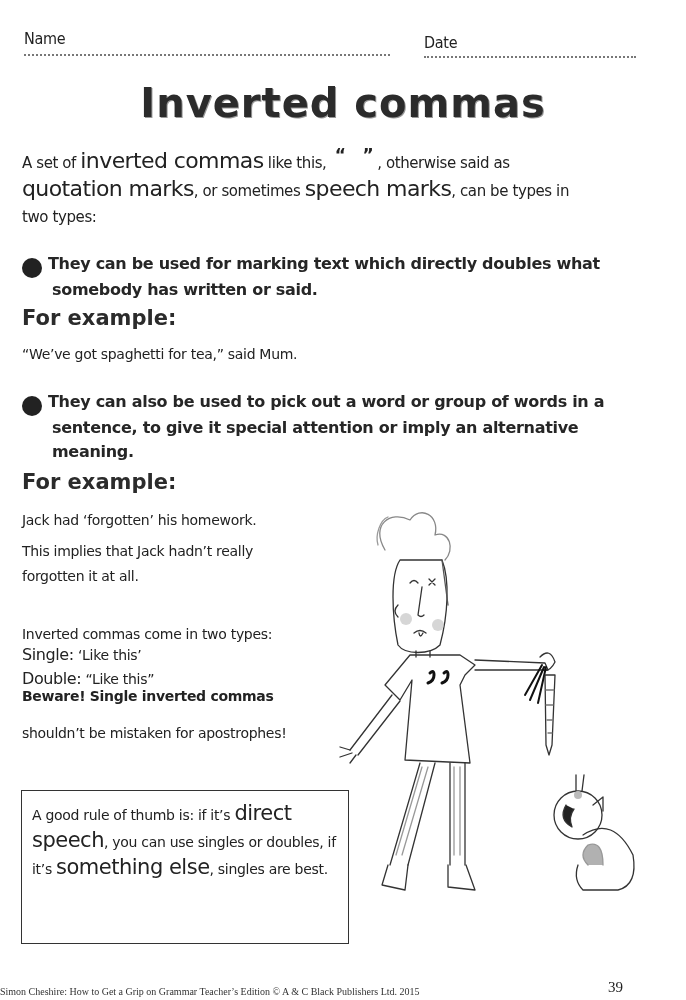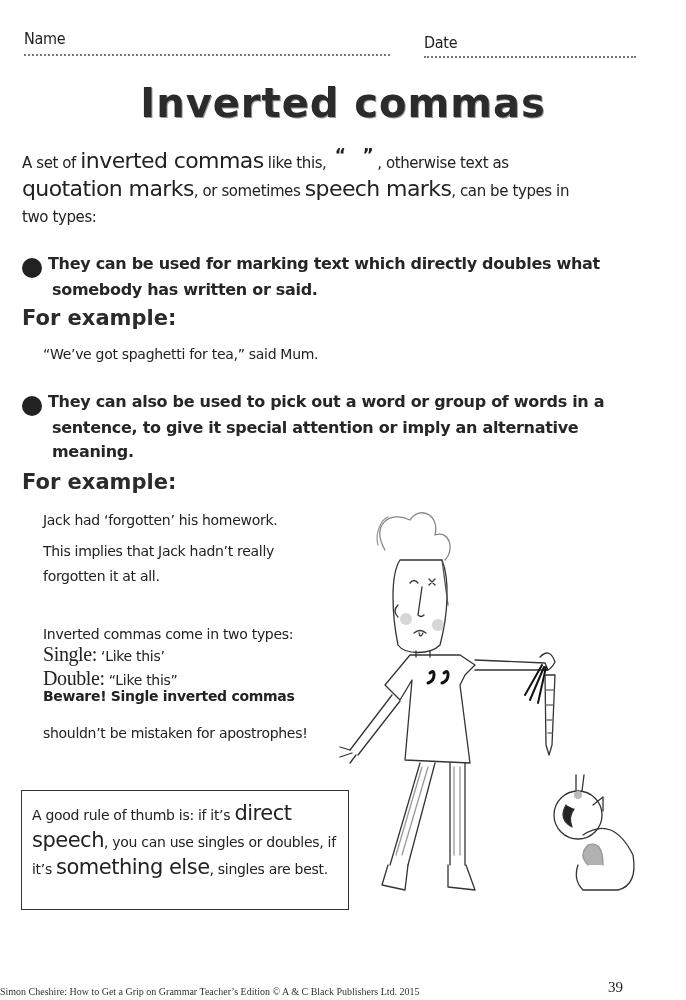--- a/index.html
+++ b/index.html
@@ -14,44 +14,44 @@
 
   .intro { left: 22px; top: 148px; width: 600px; font-size: 15px; line-height: 26px; letter-spacing: -0.4px; color: #222; }
   .big { font-size: 22px; letter-spacing: -0.6px; }
   .quote-sample { font-size: 17px; font-weight: bold; margin: 0 4px; position: relative; top: -7px; }
 
   .numbered { left: 22px; width: 590px; font-size: 16px; line-height: 24px; font-weight: bold; letter-spacing: -0.3px; color: #262626; }
   .num-badge { display: inline-flex; align-items: center; justify-content: center; width: 20px; height: 20px; border-radius: 50%; background: #222; color: #fff; font-size: 13px; font-family: "DejaVu Serif", serif; margin-right: 6px; vertical-align: -3px; }
   .indent { padding-left: 30px; text-indent: -30px; }
 
   .example-heading { left: 22px; font-size: 21px; font-weight: bold; letter-spacing: 0px; color: #2b2b2b; }
-  .body-text { left: 22px; font-size: 14px; line-height: 25px; letter-spacing: -0.3px; color: #222; margin-left: 21px; }
+  .body-text { left: 22px; font-size: 14px; line-height: 25px; letter-spacing: -0.3px; color: #222; }
   .italic { }
-  .bigtype { font-size: 20px; letter-spacing: -0.4px; font-family: Liberation Serif, serif; }
+  .bigtype { font-size: 16px; letter-spacing: -0.4px; }
 
-  .rule-box { left: 21px; top: 790px; width: 328px; height: 120px; border: 1.5px solid #333; padding: 10px 10px; font-size: 14px; line-height: 25px; letter-spacing: -0.3px; color: #222; }
+  .rule-box { left: 21px; top: 790px; width: 328px; height: 154px; border: 1.5px solid #333; padding: 10px 10px; font-size: 14px; line-height: 25px; letter-spacing: -0.3px; color: #222; }
   .rule-box .big { font-size: 21px; letter-spacing: -0.5px; }
 
   .footer { left: 0; width: 686px; top: 986px; font-family: "Liberation Serif", serif; font-size: 10px; color: #333; }
   .page-num { left: 608px; top: 979px; font-family: "Liberation Serif", serif; font-size: 15px; color: #222; }
 
   .illustration { left: 330px; top: 505px; width: 340px; height: 395px; }
 </style>
 </head>
 <body>
 
 <div class="abs field-label" style="left:24px; top:29px;">Name</div>
 <div class="abs dotline" style="left:24px; top:54px; width:366px;"></div>
 <div class="abs field-label" style="left:424px; top:33px;">Date</div>
 <div class="abs dotline" style="left:424px; top:56px; width:212px;"></div>
 
 <div class="abs title">Inverted commas</div>
 
 <div class="abs intro">
-  <span>A set of </span><span class="big">inverted commas</span><span> like this, </span><span class="quote-sample">“</span>&nbsp;&nbsp;<span class="quote-sample">”</span><span>, otherwise text as</span><br>
+  <span>A set of </span><span class="big">inverted commas</span><span> like this, </span><span class="quote-sample">“</span>&nbsp;&nbsp;<span class="quote-sample">”</span><span>, otherwise said as</span><br>
   <span class="big">quotation marks</span><span>, or sometimes </span><span class="big">speech marks</span><span>, can be types in</span><br>
   <span>two types:</span>
 </div>
 
 <div class="abs numbered indent" style="top:252px;">
   <span class="num-badge">1</span><span>They can be used for marking text which directly doubles what somebody has written or said.</span>
 </div>
 
 <div class="abs example-heading" style="top:306px;">For example:</div>
 <div class="abs body-text" style="top:342px;">“We’ve got spaghetti for tea,” said Mum.</div>

